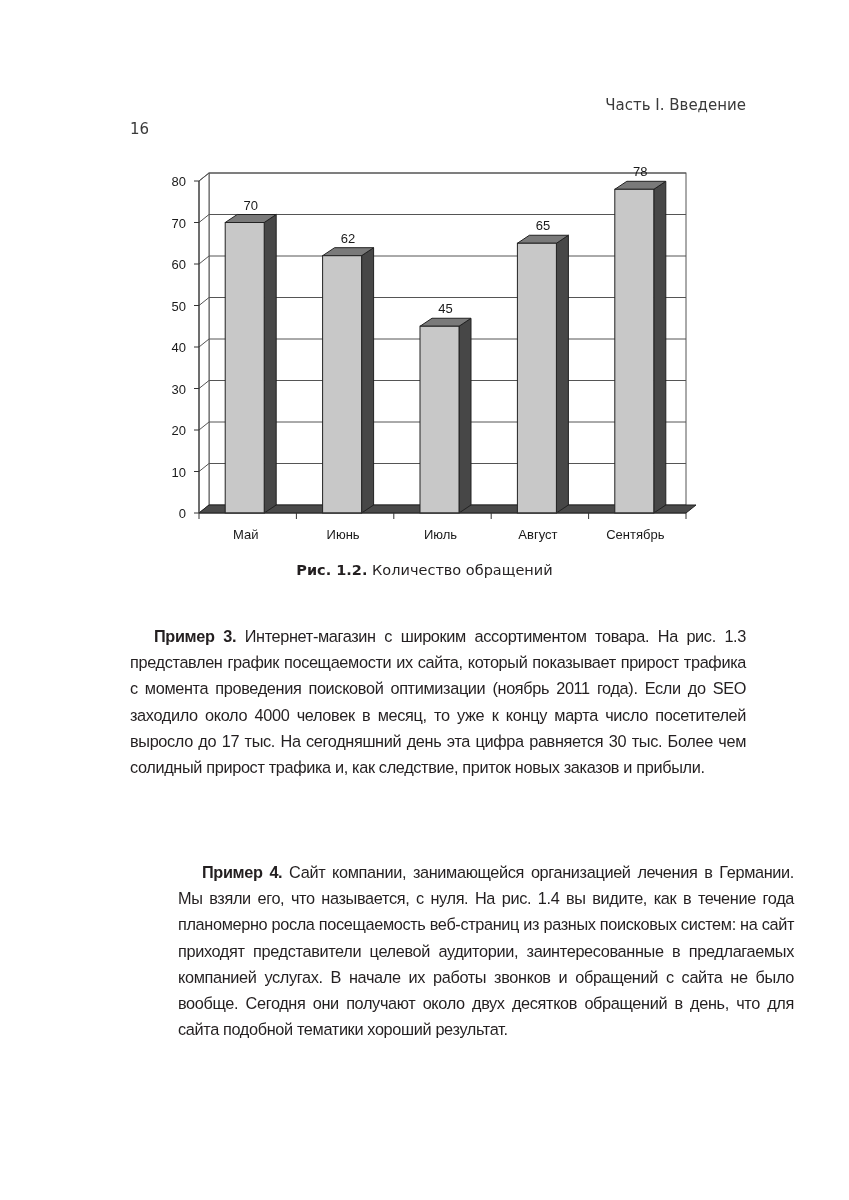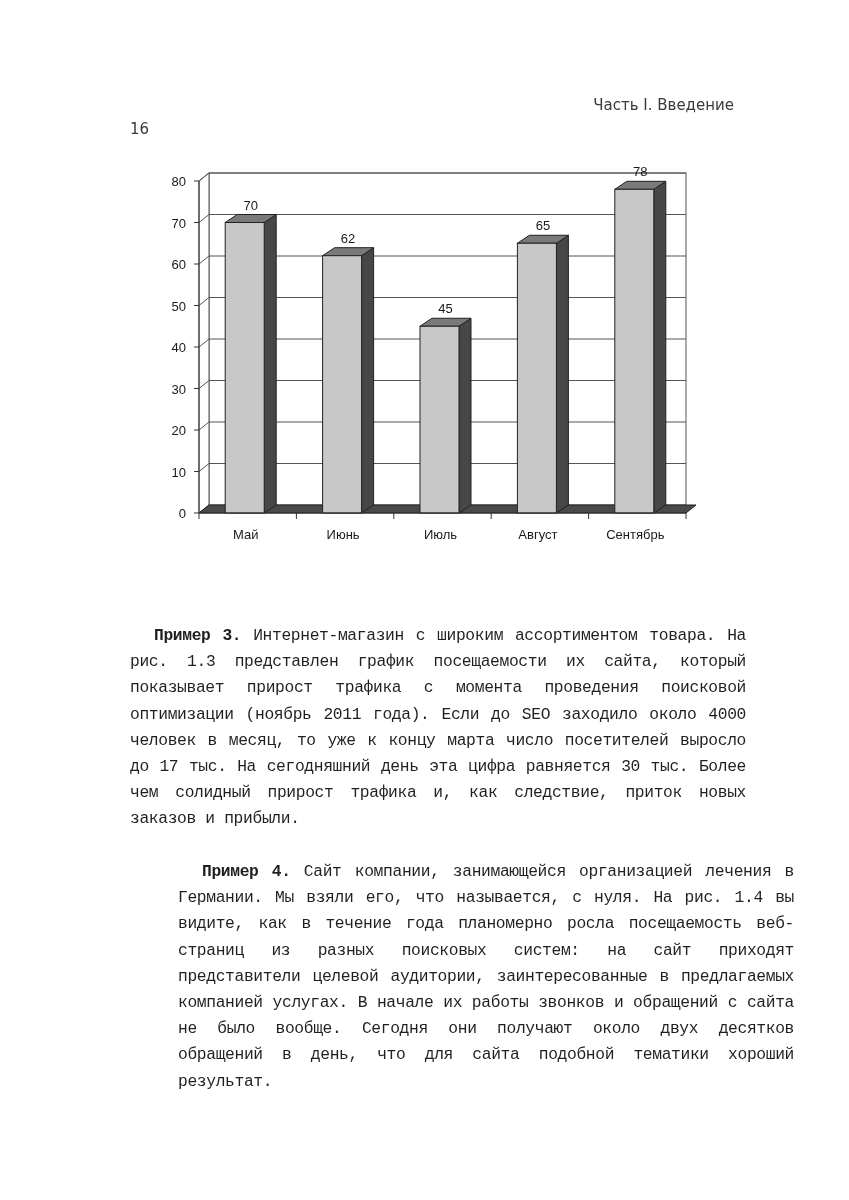--- a/index.html
+++ b/index.html
@@ -1,25 +1,25 @@
 <!DOCTYPE html>
 <html><head>
 <meta charset="utf-8">
 <style>
   html, body { margin: 0; padding: 0; background: #ffffff; }
   body { width: 849px; height: 1200px; position: relative; overflow: hidden; color: #231f20; }
   .running-head { position: absolute; top: 96px; left: 130px; right: 103px; height: 24px;
     font-family: "DejaVu Sans", sans-serif; font-size: 15px; color: #3a3a3a; }
   .page-number { position: absolute; left: 0; top: 0; margin-top: 24px; }
-  .section-title { position: absolute; right: 12px; top: 0; text-align: right; }
+  .section-title { position: absolute; right: 0; top: 0; text-align: right; }
   #chart { position: absolute; left: 150px; top: 150px; width: 560px; height: 400px; }
   .caption { position: absolute; top: 560px; left: 0; width: 849px; text-align: center;
     font-family: "DejaVu Sans", sans-serif; font-size: 14.5px; line-height: 20px; color: #231f20; }
   .caption b { font-weight: bold; }
-  .body-text { position: absolute; left: 130px; width: 616px; font-family: Liberation Mono, monospace;
+  .body-text { position: absolute; left: 130px; width: 616px; font-family: Liberation Sans, sans-serif;
     font-size: 16.3px; line-height: 26.2px; color: #231f20; text-align: justify; letter-spacing: -0.35px; }
   .body-text p { margin: 0; text-indent: 24px; }
   .body-text b { font-weight: bold; }
   #para3 { top: 623px; }
   #para4 { top: 859px; margin-left: 48px; }
   .svg-text { font-family: "Liberation Sans", sans-serif; font-size: 13px; fill: #1a1a1a; }
 </style>
 </head>
 <body>
 
@@ -109,20 +109,21 @@
       <text x="36" y="243.5" text-anchor="end" class="svg-text">30</text>
       <text x="36" y="202" text-anchor="end" class="svg-text">40</text>
       <text x="36" y="160.5" text-anchor="end" class="svg-text">50</text>
       <text x="36" y="119" text-anchor="end" class="svg-text">60</text>
       <text x="36" y="77.5" text-anchor="end" class="svg-text">70</text>
       <text x="36" y="36" text-anchor="end" class="svg-text">80</text>
     </g>
 </svg>
 
 <div class="caption">
+  <div><b>Рис. 1.2.</b><span> Количество обращений</span></div>
 </div>
 
 <div class="body-text" id="para3">
   <p><b>Пример 3.</b><span> Интернет-магазин с широким ассортиментом товара. На рис. 1.3 представлен график посещаемости их сайта, который показывает прирост трафика с момента проведения поисковой оптимизации (ноябрь 2011 года). Если до SEO заходило около 4000 человек в месяц, то уже к концу марта число посетителей выросло до 17 тыс. На сегодняшний день эта цифра равняется 30 тыс. Более чем солидный прирост трафика и, как следствие, приток новых заказов и прибыли.</span></p>
 </div>
 
 <div class="body-text" id="para4">
   <p><b>Пример 4.</b><span> Сайт компании, занимающейся организацией лечения в Германии. Мы взяли его, что называется, с нуля. На рис. 1.4 вы видите, как в течение года планомерно росла посещаемость веб-страниц из разных поисковых систем: на сайт приходят представители целевой аудитории, заинтересованные в предлагаемых компанией услугах. В начале их работы звонков и обращений с сайта не было вообще. Сегодня они получают около двух десятков обращений в день, что для сайта подобной тематики хороший результат.</span></p>
 </div>
 

